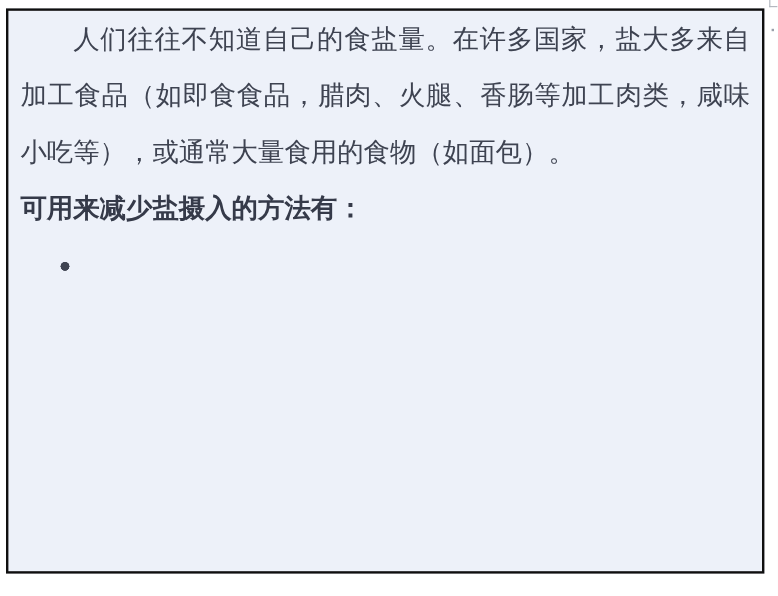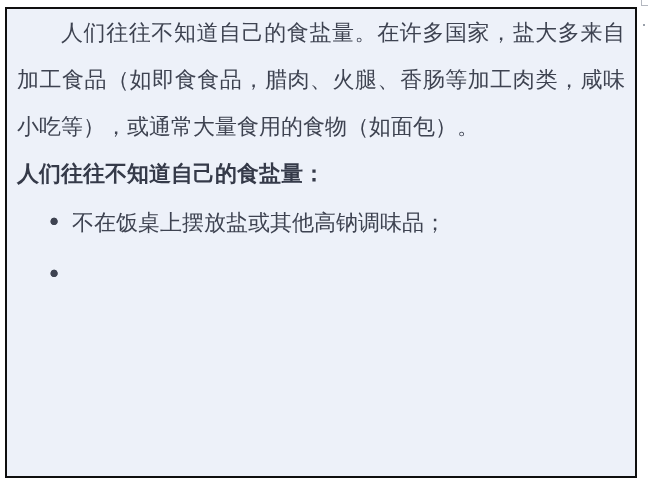--- a/index.html
+++ b/index.html
@@ -83,28 +83,28 @@
 </style>
 </head>
 <body>
 
 <div class="page">
 
   <div class="doc-box">
 
     <p class="intro">人们往往不知道自己的食盐量。在许多国家，盐大多来自加工食品（如即食食品，腊肉、火腿、香肠等加工肉类，咸味小吃等），或通常大量食用的食物（如面包）。</p>
 
-    <p class="heading">人们往往不知道自己的食盐量：</p>
+    <p class="heading">可用来减少盐摄入的方法有：</p>
 
     <ul class="bullet-list">
       <li>
         <span class="bullet-dot">•</span>
       </li>
       <li>
-        <span class="bullet-dot">•</span><span>不在饭桌上摆放盐或其他高钠调味品；</span>
+        <span class="bullet-dot">•</span>
       </li>
       <li>
         <span class="bullet-dot">•</span>
       </li>
       <li>
         <span class="bullet-dot">•</span>
       </li>
     </ul>
 
   </div>

